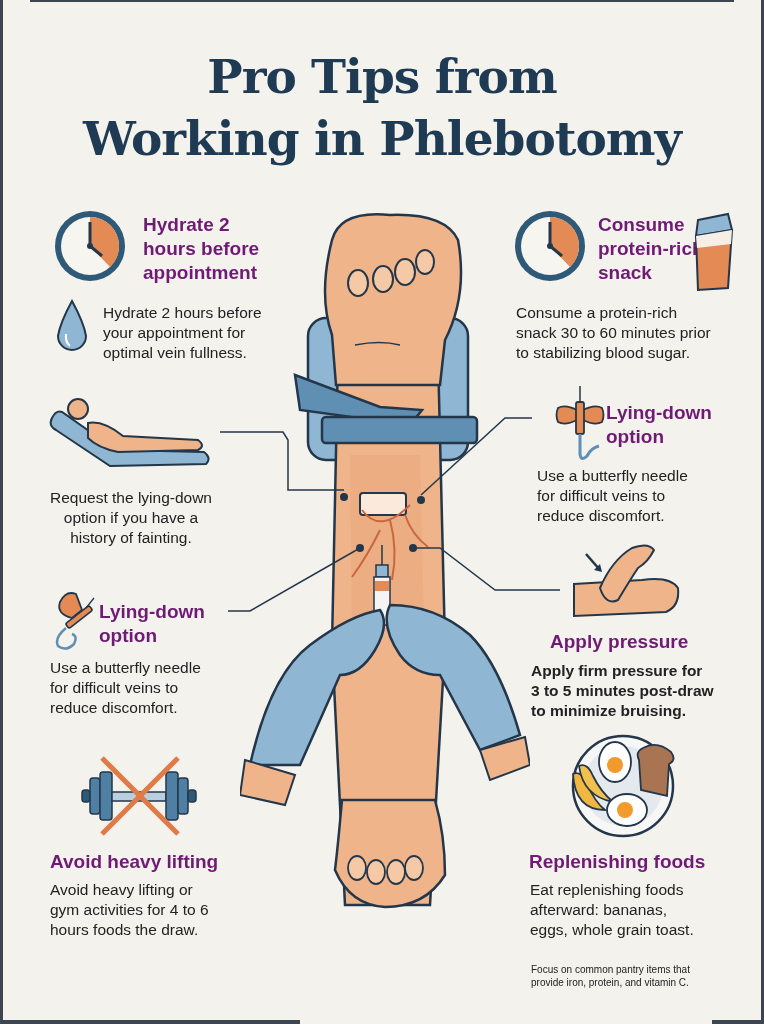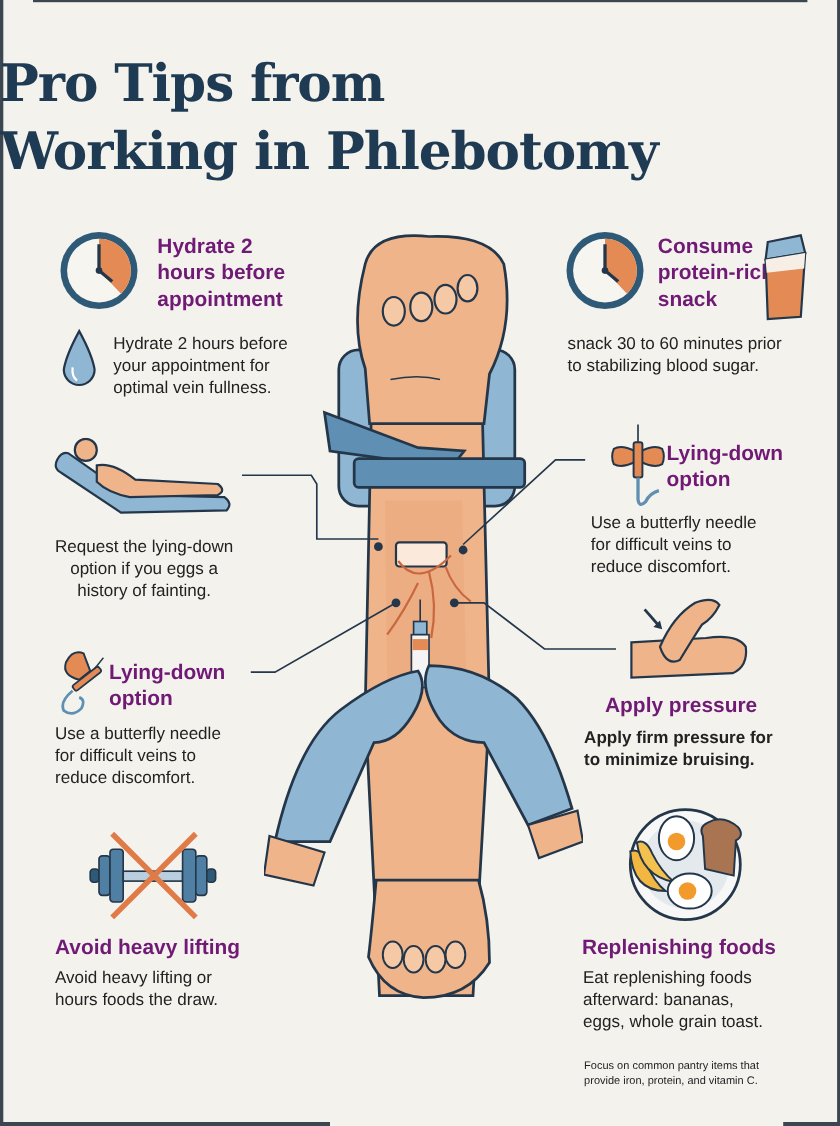--- a/index.html
+++ b/index.html
@@ -1,21 +1,21 @@
 <!DOCTYPE html>
 <html><head>
 <meta charset="utf-8">
 <style>
   html,body{margin:0;padding:0;}
   body{width:764px;height:1024px;background:#f3f2ed;position:relative;overflow:hidden;font-family:"Liberation Sans",sans-serif;color:#1e1e1e;}
   .frame{position:absolute;left:0;top:0;width:764px;height:1024px;box-sizing:border-box;border-left:3px solid #3b4650;border-right:3px solid #3b4650;}
   .frame-top{position:absolute;left:30px;top:0;width:704px;height:2px;background:#3b4650;}
   .frame-bot{position:absolute;left:0;bottom:0;width:300px;height:4px;background:#3b4650;}
   .frame-bot2{position:absolute;right:0;bottom:0;width:52px;height:4px;background:#3b4650;}
-  .title{position:absolute;left:0;width:764px;font-family:"DejaVu Serif","Liberation Serif",serif;font-weight:bold;color:#1f3a53;font-size:47px;line-height:60px;letter-spacing:-1px;}
+  .title{position:absolute;left:0;width:764px;text-align:center;font-family:"DejaVu Serif","Liberation Serif",serif;font-weight:bold;color:#1f3a53;font-size:47px;line-height:60px;letter-spacing:-1px;}
   .title.l1{top:47px;}
   .title.l2{top:109px;}
   .abs{position:absolute;}
   .head{font-weight:bold;font-size:19px;line-height:24px;color:#701a75;}
   .body{font-size:15.5px;line-height:20px;color:#222;}
   .note{font-size:10px;line-height:13px;color:#222;margin-top:13px;}
   svg{display:block;}
 </style>
 </head>
 <body>
@@ -131,34 +131,35 @@
     <div>Consume</div>
     <div>protein-rich</div>
     <div>snack</div>
   </div>
   <svg class="abs" style="left:688px;top:210px;" width="48" height="82" viewBox="0 0 48 82">
     <path d="M10 10 L40 4 L44 20 L8 26 Z" fill="#8fb6d3" stroke="#24374a" stroke-width="2"></path>
     <path d="M8 26 L44 20 L40 78 L10 80 Z" fill="#e38a55" stroke="#24374a" stroke-width="2"></path>
     <path d="M8 26 L44 20 L43 34 L9 38 Z" fill="#f7efe6"></path>
   </svg>
   <div class="abs body" style="left:516px;top:303px;">
+    <div>Consume a protein-rich</div>
     <div>snack 30 to 60 minutes prior</div>
     <div>to stabilizing blood sugar.</div>
   </div>
 </div>
 
 <div>
   <svg class="abs" style="left:48px;top:398px;" width="165" height="72" viewBox="0 0 165 72">
     <path d="M4 20 Q0 28 8 32 L62 68 L158 66 Q164 60 156 54 L68 52 L14 14 Q8 12 4 20 Z" fill="#8fb6d3" stroke="#24374a" stroke-width="2"></path>
     <circle cx="30" cy="11" r="10" fill="#f0b48a" stroke="#24374a" stroke-width="2"></circle>
     <path d="M40 25 Q55 22 75 38 L150 42 Q158 48 150 52 L70 54 Q50 50 40 40 Z" fill="#f0b48a" stroke="#24374a" stroke-width="2"></path>
   </svg>
   <div class="abs body" style="left:50px;top:488px;text-align:center;">
     <div>Request the lying-down</div>
-    <div>option if you eggs a</div>
+    <div>option if you have a</div>
     <div>history of fainting.</div>
   </div>
 </div>
 
 <div>
   <svg class="abs" style="left:555px;top:384px;" width="50" height="82" viewBox="0 0 50 82">
     <line x1="25" y1="2" x2="25" y2="20" stroke="#24374a" stroke-width="1.5"></line>
     <path d="M3 24 Q10 20 22 26 L22 36 Q10 42 3 38 Q0 31 3 24 Z" fill="#e38a55" stroke="#24374a" stroke-width="1.8"></path>
     <path d="M47 24 Q40 20 28 26 L28 36 Q40 42 47 38 Q50 31 47 24 Z" fill="#e38a55" stroke="#24374a" stroke-width="1.8"></path>
     <rect x="21" y="18" width="8" height="32" rx="2" fill="#e38a55" stroke="#24374a" stroke-width="1.8"></rect>
@@ -196,39 +197,41 @@
 <div>
   <svg class="abs" style="left:572px;top:540px;" width="112" height="80" viewBox="0 0 112 80">
     <line x1="14" y1="14" x2="28" y2="30" stroke="#24374a" stroke-width="2.5"></line>
     <path d="M22 30 L30 32 L28 24" fill="#24374a"></path>
     <path d="M2 44 L70 40 Q98 36 106 48 Q108 66 94 72 L2 76 Z" fill="#f0b48a" stroke="#24374a" stroke-width="2"></path>
     <path d="M28 48 Q40 20 60 8 Q76 2 82 10 Q76 22 66 28 Q58 40 46 60 Q34 66 28 48 Z" fill="#f0b48a" stroke="#24374a" stroke-width="2"></path>
   </svg>
   <div class="abs head" style="left:550px;top:630px;">Apply pressure</div>
   <div class="abs body" style="left:531px;top:661px;font-weight:bold;">
     <div>Apply firm pressure for</div>
+    <div>3 to 5 minutes post-draw</div>
     <div>to minimize bruising.</div>
   </div>
 </div>
 
 <div>
   <svg class="abs" style="left:80px;top:754px;" width="118" height="84" viewBox="0 0 118 84">
     <rect x="2" y="36" width="8" height="12" rx="3" fill="#2e5a78" stroke="#24374a" stroke-width="1.5"></rect>
     <rect x="10" y="24" width="10" height="36" rx="3" fill="#4f7fa3" stroke="#24374a" stroke-width="1.5"></rect>
     <rect x="20" y="18" width="12" height="48" rx="3" fill="#4f7fa3" stroke="#24374a" stroke-width="1.5"></rect>
     <rect x="32" y="38" width="54" height="9" fill="#b9cedf" stroke="#24374a" stroke-width="1.5"></rect>
     <rect x="86" y="18" width="12" height="48" rx="3" fill="#4f7fa3" stroke="#24374a" stroke-width="1.5"></rect>
     <rect x="98" y="24" width="10" height="36" rx="3" fill="#4f7fa3" stroke="#24374a" stroke-width="1.5"></rect>
     <rect x="108" y="36" width="8" height="12" rx="3" fill="#2e5a78" stroke="#24374a" stroke-width="1.5"></rect>
     <line x1="22" y1="4" x2="98" y2="80" stroke="#e07a46" stroke-width="5"></line>
     <line x1="98" y1="4" x2="22" y2="80" stroke="#e07a46" stroke-width="5"></line>
   </svg>
   <div class="abs head" style="left:50px;top:850px;">Avoid heavy lifting</div>
   <div class="abs body" style="left:50px;top:880px;">
     <div>Avoid heavy lifting or</div>
+    <div>gym activities for 4 to 6</div>
     <div>hours foods the draw.</div>
   </div>
 </div>
 
 <div>
   <svg class="abs" style="left:565px;top:732px;" width="112" height="106" viewBox="0 0 112 106">
     <circle cx="58" cy="54" r="50" fill="#f7f7f7" stroke="#24374a" stroke-width="2.5"></circle>
     <circle cx="58" cy="54" r="40" fill="#e4e9ee"></circle>
     <path d="M8 42 Q10 78 40 78 Q30 70 22 52 Q16 38 8 42 Z" fill="#f2b740" stroke="#24374a" stroke-width="1.8"></path>
     <path d="M14 34 Q18 64 48 70 Q36 60 28 44 Q22 30 14 34 Z" fill="#f2c14e" stroke="#24374a" stroke-width="1.8"></path>

